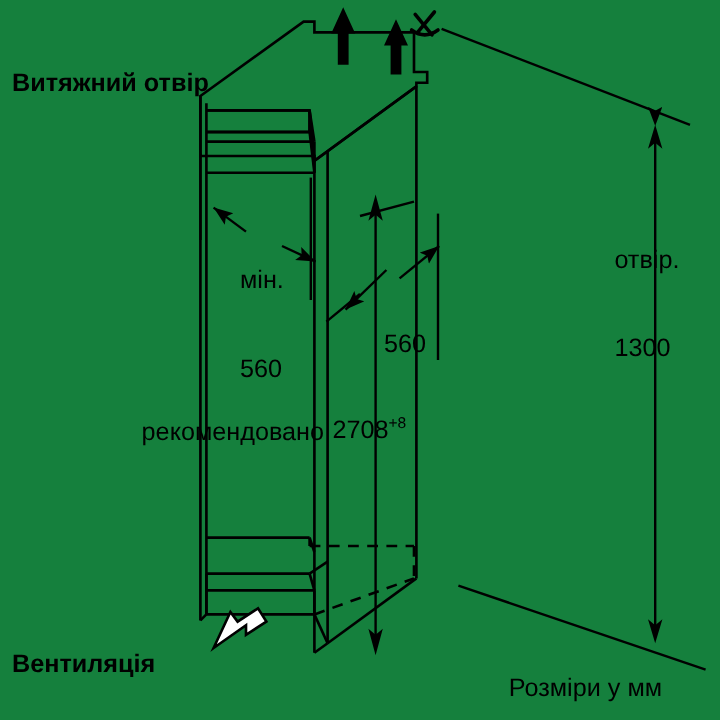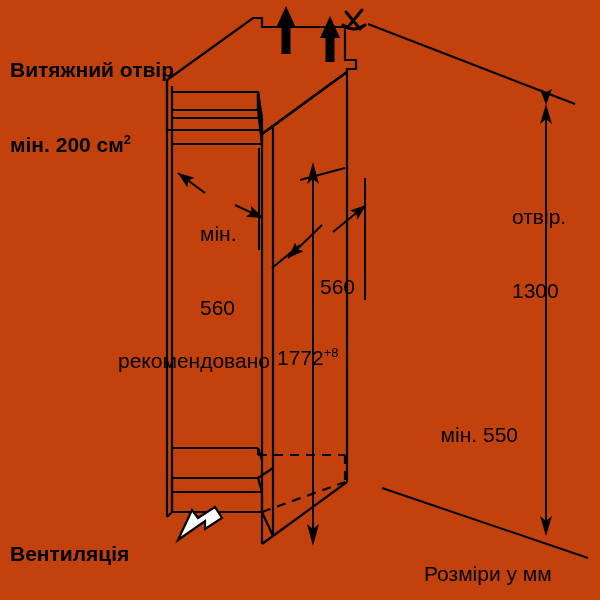--- a/index.html
+++ b/index.html
@@ -1,18 +1,18 @@
 <!DOCTYPE html>
 <html><head>
 <meta charset="utf-8">
 <style>
   html,body{margin:0;padding:0;background:#ffffff;}
   body{width:600px;height:600px;overflow:hidden;
        font-family:"Liberation Sans",sans-serif;color:#000;}
-  #stage{position:relative;width:600px;height:600px;background:#c2410c;}
+  #stage{position:relative;width:600px;height:600px;background:#15803d;}
   svg#dwg{position:absolute;left:0;top:0;width:600px;height:600px;display:block;}
   .lbl{position:absolute;white-space:pre;line-height:1.18;color:#000;}
   .lbl.big{font-size:21px;font-weight:700;}
   .lbl.num{font-size:21px;font-weight:400;}
   .lbl.r{text-align:right;}
   .sup{font-size:13px;vertical-align:super;font-weight:inherit;}
   .supn{font-size:13px;vertical-align:super;}
 </style>
 </head>
 <body>
@@ -135,35 +135,33 @@
       <path d="M 300,245 L 272,268"></path>
     </g>
 
     <g fill="#ffffff" stroke="#000" stroke-width="2.2" stroke-linejoin="miter">
       <path d="M 178,540 L 205,521 L 205,529 L 222,518 L 215,507 L 198,518 L 192,510 Z"></path>
     </g>
   </svg>
 
   <div class="lbl big" style="left:10px; top:8px;">
     <div>Витяжний отвір</div>
-    <div><span>мін. 200 см</span><span class="sup">2</span></div>
   </div>
 
   <div class="lbl num" style="left:200px; top:172px;">
     <div>мін.</div>
     <div>560</div>
   </div>
 
   <div class="lbl num r" style="left:118px; top:225px; width:400px;">
     <div style="text-align:left; margin-left:202px;">560</div>
     <div style="text-align:left; ">рекомендовано</div>
-    <div>мін. 550</div>
   </div>
 
-  <div class="lbl num" style="left:277px; top:345px;"><span>1772</span><span class="supn">+8</span></div>
+  <div class="lbl num" style="left:277px; top:345px;"><span>2708</span><span class="supn">+8</span></div>
 
   <div class="lbl num" style="left:512px; top:155px;">
     <div>отвір.</div>
     <div>1300</div>
   </div>
 
   <div class="lbl big" style="left:10px; top:492px;">
     <div>Вентиляція</div>
     
     

